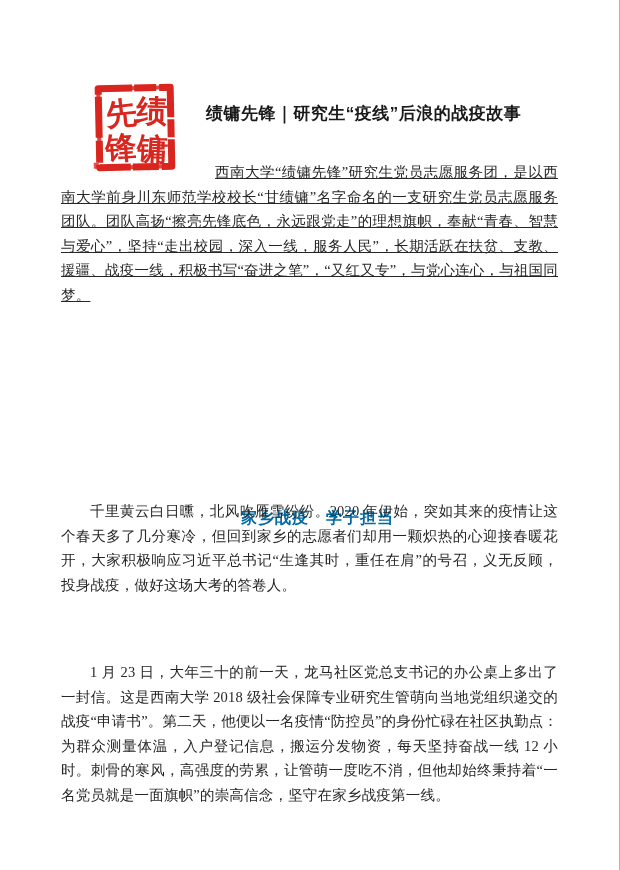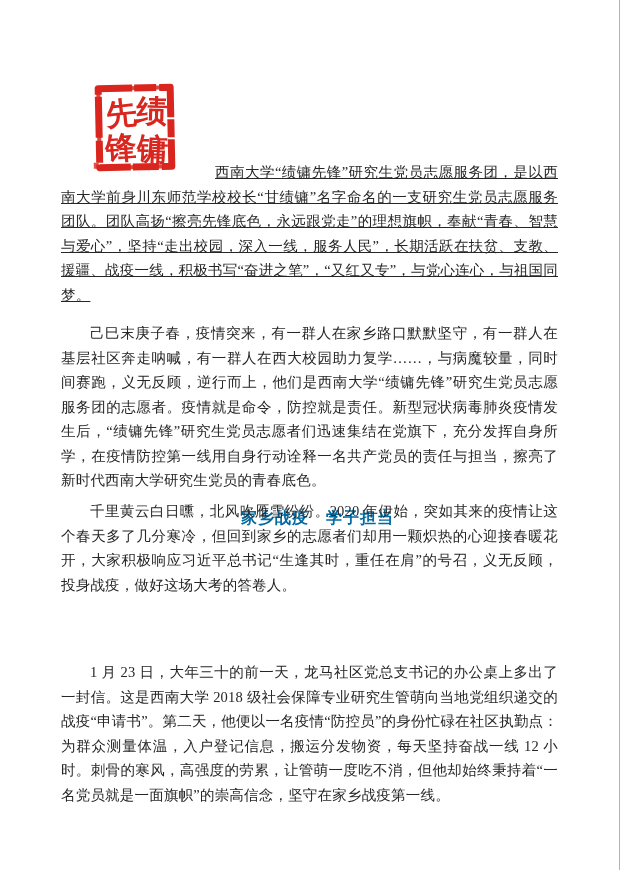--- a/index.html
+++ b/index.html
@@ -82,24 +82,24 @@
         <rect x="7" y="8" width="72" height="79" fill="none" stroke="#d9261f" stroke-width="4" opacity="0.85" stroke-dasharray="12 6 30 4 18 5 26 6"></rect>
         <rect x="1" y="82" width="5" height="6" fill="#d9261f" opacity="0.8"></rect>
         <text x="14" y="44" fill="#d9261f" transform="rotate(-5 28 32)">先</text>
         <text x="45" y="42" fill="#d9261f" transform="rotate(3 60 30)">绩</text>
         <text x="13" y="78" fill="#d9261f" transform="rotate(-3 28 66)">锋</text>
         <text x="45" y="80" fill="#d9261f" transform="rotate(4 60 68)">镛</text>
       </g>
     </svg>
   </div>
 
+  <h1 class="title">绩镛先锋｜研究生“疫线”后浪的战疫故事</h1>
 
   <p class="para para-intro-1">西南大学“绩镛先锋”研究生党员志愿服务团，是以西南大学前身川东师范学校校长“甘绩镛”名字命名的一支研究生党员志愿服务团队。团队高扬“擦亮先锋底色，永远跟党走”的理想旗帜，奉献“青春、智慧与爱心”，坚持“走出校园，深入一线，服务人民”，长期活跃在扶贫、支教、援疆、战疫一线，积极书写“奋进之笔”，“又红又专”，与党心连心，与祖国同梦。</p>
 
-  <p class="para para-intro-2">己巳末庚子春，疫情突来，有一群人在家乡路口默默坚守，有一群人在基层社区奔走呐喊，有一群人在西大校园助力复学……，与病魔较量，同时间赛跑，义无反顾，逆行而上，他们是西南大学“绩镛先锋”研究生党员志愿服务团的志愿者。疫情就是命令，防控就是责任。新型冠状病毒肺炎疫情发生后，“绩镛先锋”研究生党员志愿者们迅速集结在党旗下，充分发挥自身所学，在疫情防控第一线用自身行动诠释一名共产党员的责任与担当，擦亮了新时代西南大学研究生党员的青春底色。</p>
 
   <h2 class="section-heading">家乡战疫　学子担当</h2>
 
   <p class="para para-body-1">千里黄云白日曛，北风吹雁雪纷纷。2020 年伊始，突如其来的疫情让这个春天多了几分寒冷，但回到家乡的志愿者们却用一颗炽热的心迎接春暖花开，大家积极响应习近平总书记“生逢其时，重任在肩”的号召，义无反顾，投身战疫，做好这场大考的答卷人。</p>
 
   <p class="para para-body-2">1 月 23 日，大年三十的前一天，龙马社区党总支书记的办公桌上多出了一封信。这是西南大学 2018 级社会保障专业研究生管萌向当地党组织递交的战疫“申请书”。第二天，他便以一名疫情“防控员”的身份忙碌在社区执勤点：为群众测量体温，入户登记信息，搬运分发物资，每天坚持奋战一线 12 小时。刺骨的寒风，高强度的劳累，让管萌一度吃不消，但他却始终秉持着“一名党员就是一面旗帜”的崇高信念，坚守在家乡战疫第一线。</p>
 
 </div>
 
 </body></html>

